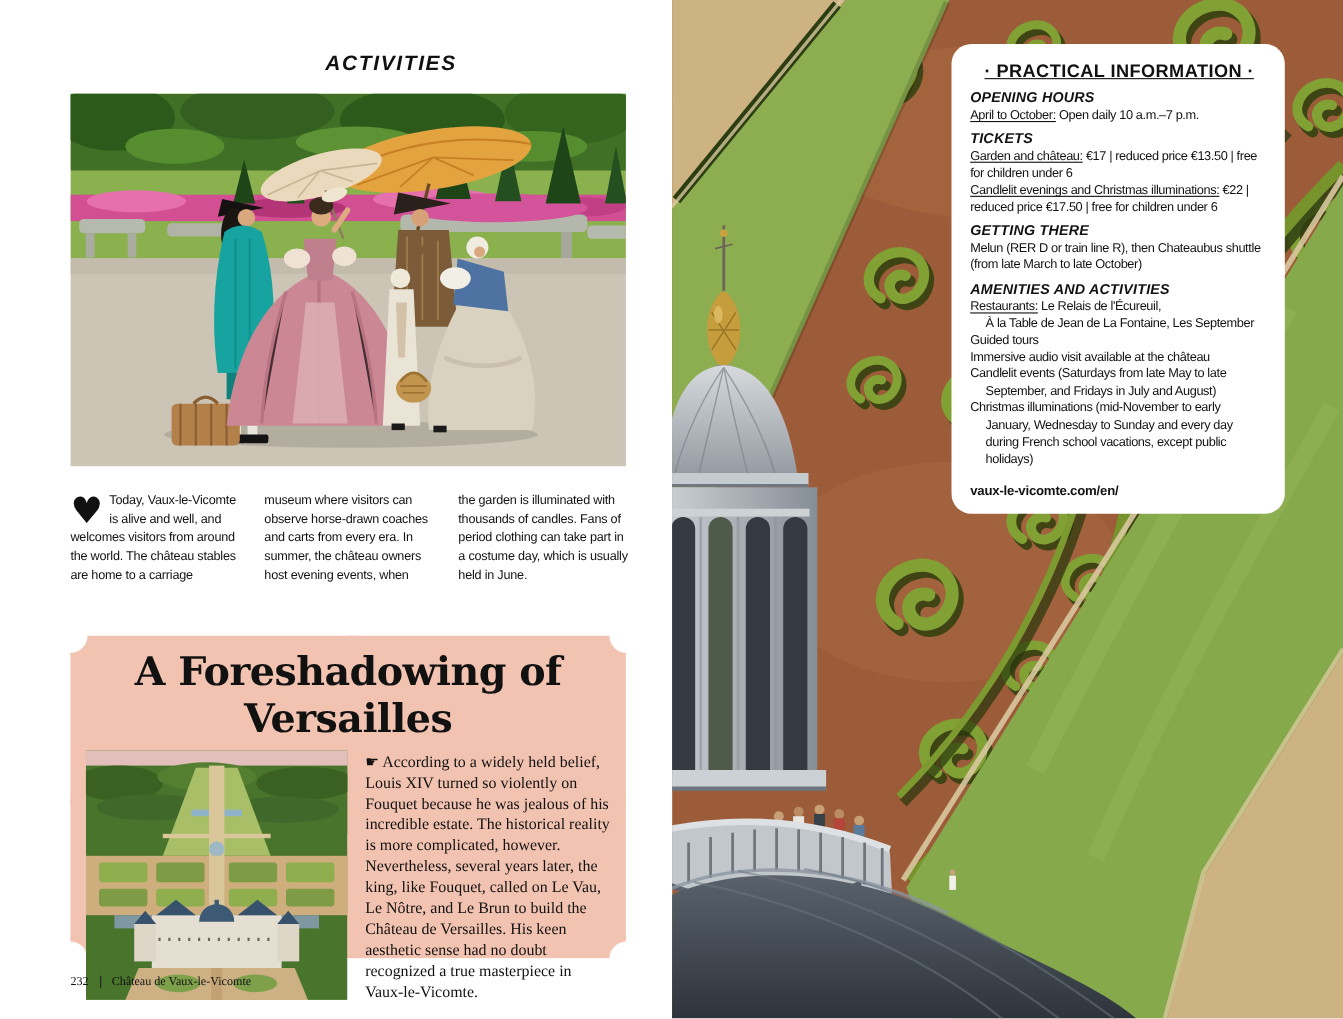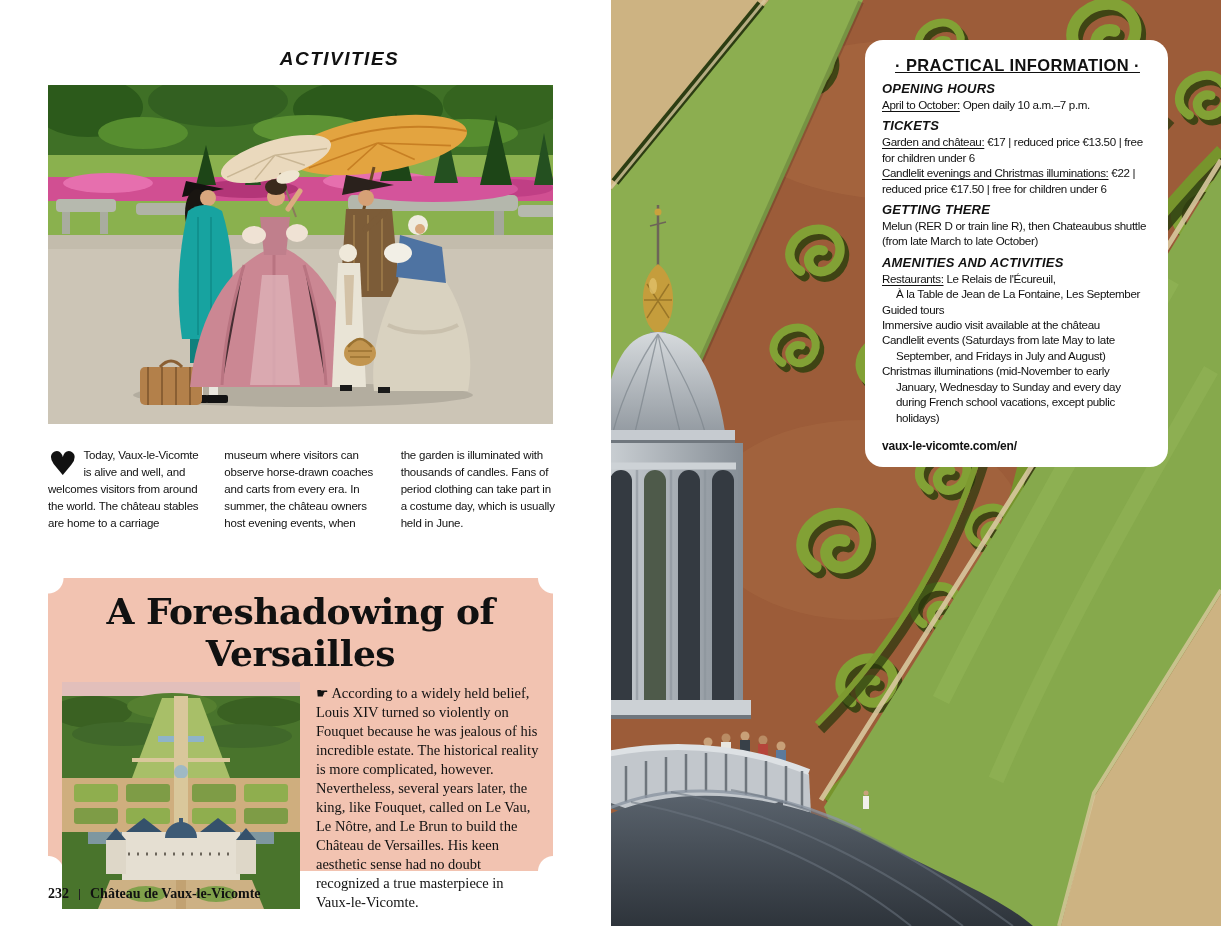--- a/index.html
+++ b/index.html
@@ -1,19 +1,19 @@
 <!DOCTYPE html>
 <html><head>
 <meta charset="utf-8">
 <style>
   html,body{margin:0;padding:0;}
   body{width:1221px;height:926px;position:relative;background:#ffffff;overflow:hidden;
        font-family:"Liberation Sans",sans-serif;color:#111;}
   .page{position:absolute;top:0;height:926px;}
-  #left-page{left:0;width:686px;background:#fff;}
+  #left-page{left:16px;width:686px;background:#fff;}
   #right-page{left:611px;width:610px;}
   #right-photo{position:absolute;left:0;top:0;width:610px;height:926px;}
 
   
   .marker{font-family:"Liberation Sans",sans-serif;font-weight:bold;}
   .marker.it{font-style:italic;}
 
   #activities-label{position:absolute;top:48px;left:0;width:611px;text-align:center;
      transform:translateX(34px);font-size:19px;letter-spacing:1.5px;}
 
@@ -34,21 +34,21 @@
   #callout-title{margin:12px 10px 6px;text-align:center;
      font-family:"DejaVu Serif","Liberation Serif",serif;font-weight:bold;
      font-size:36px;letter-spacing:-0.5px;}
   #callout-row{display:flex;padding:2px 14px 0 14px;gap:16px;}
   #aerial-photo{width:238px;height:227px;flex:0 0 auto;overflow:hidden;}
   #callout-body{width:238px;font-family:"Liberation Serif",serif;
      font-size:14.5px;line-height:19px;margin-top:2px;}
   .pointer{font-family:"DejaVu Sans",sans-serif;font-size:14px;}
 
   #footer{position:absolute;left:48px;top:886px;display:flex;align-items:center;gap:10px;
-     font-family:"Liberation Serif",serif;font-weight:bold;font-size:14px;}
+     font-family:"Liberation Serif",serif;font-weight:normal;font-size:11px;}
   #footer .rule{width:1px;height:11px;background:#222;}
 
   
   #info-card{position:absolute;left:254px;top:40px;width:303px;height:427px;
      background:#fff;border-radius:18px;padding:12px 15px 0 17px;box-sizing:border-box;}
   #info-card-title{text-align:center;font-size:16.5px;letter-spacing:0.4px;margin:4px 0 2px;text-decoration:underline;}
   .sec-heading{font-size:13px;font-style:italic;font-weight:bold;letter-spacing:0.2px;
      margin:6px 0 1px;}
   .cline{margin:0;font-size:11.6px;line-height:15.4px;letter-spacing:-0.35px;}
   .cline.indent{padding-left:14px;}

